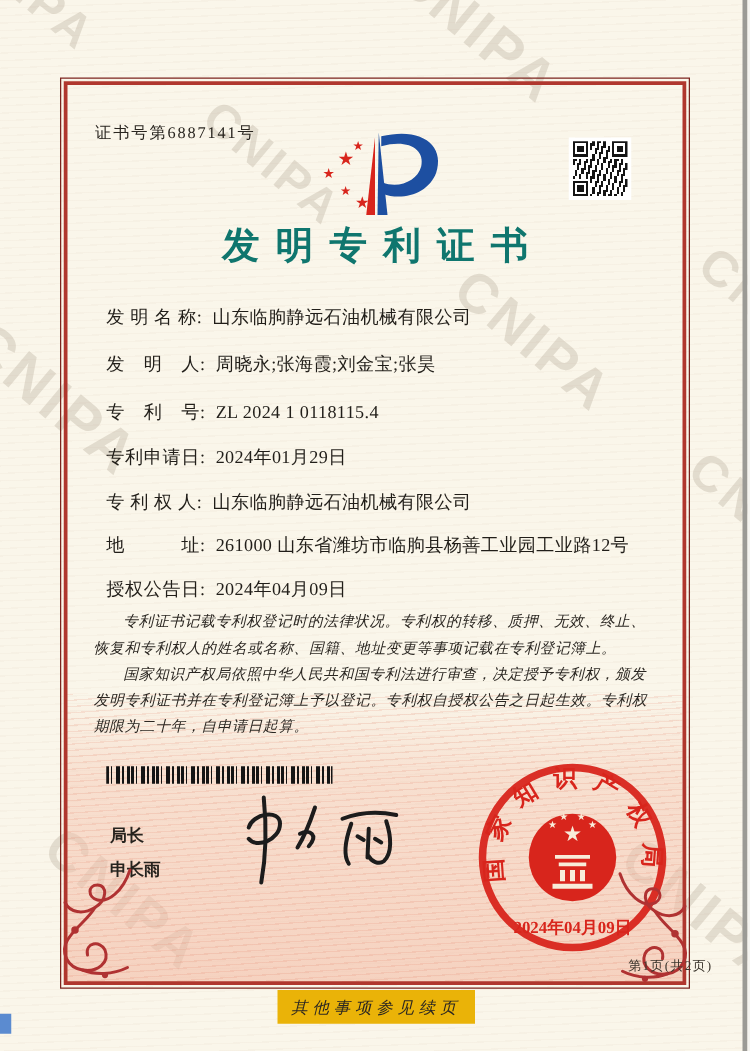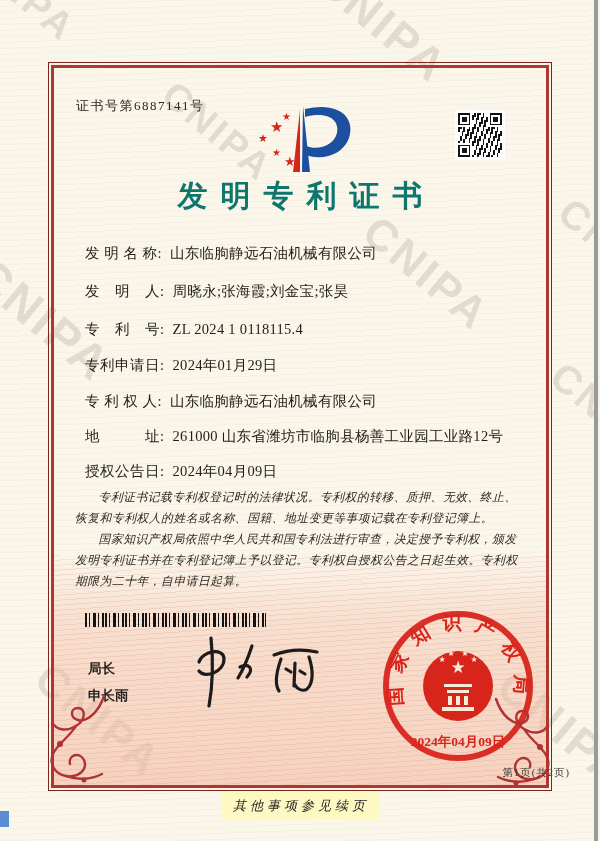--- a/index.html
+++ b/index.html
@@ -59,21 +59,21 @@
 
   .signer{position:absolute;left:88px;top:655px;font-family:"Liberation Sans","DejaVu Sans",sans-serif;
      font-size:13.5px;font-weight:600;color:#26231e;line-height:27px;}
   .signature{position:absolute;left:182px;top:626px;width:170px;height:92px;}
 
   .seal{position:absolute;left:378px;top:606px;width:160px;height:160px;}
 
   .page-indicator{position:absolute;left:0;top:766px;width:570px;text-align:right;
      font-size:10.5px;color:#3a342c;letter-spacing:1px;}
 
-  .cont-note-box{position:absolute;left:222px;top:792px;width:158px;height:27px;background:#fef9c3;
+  .cont-note-box{position:absolute;left:222px;top:792px;width:158px;height:27px;background:#eab308;
      display:flex;align-items:center;justify-content:center;}
   .cont-note{font-size:13px;color:#2b2722;letter-spacing:4px;font-style:italic;}
 
   .flourish{position:absolute;width:72px;height:100px;}
   .flourish-left{left:40px;top:692px;}
   .flourish-right{left:488px;top:695px;transform:scaleX(-1);}
 </style>
 </head>
 <body>
 

